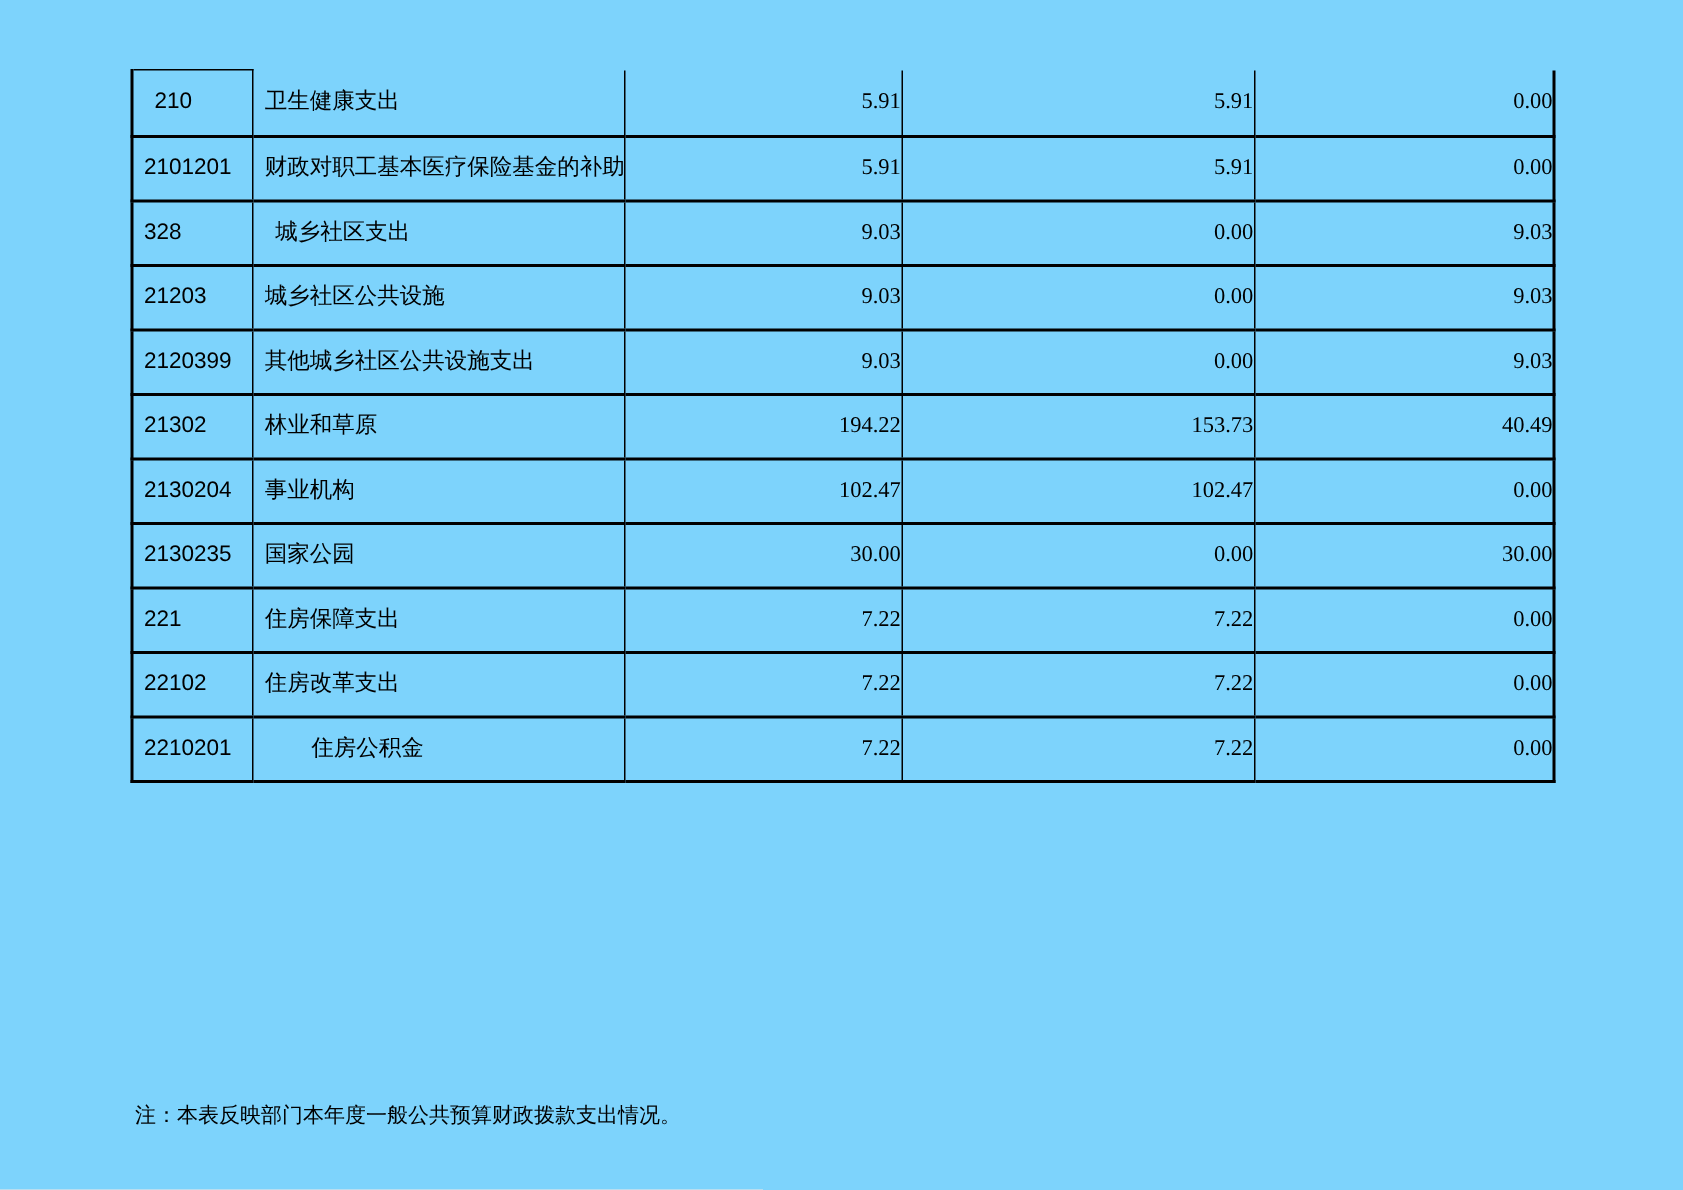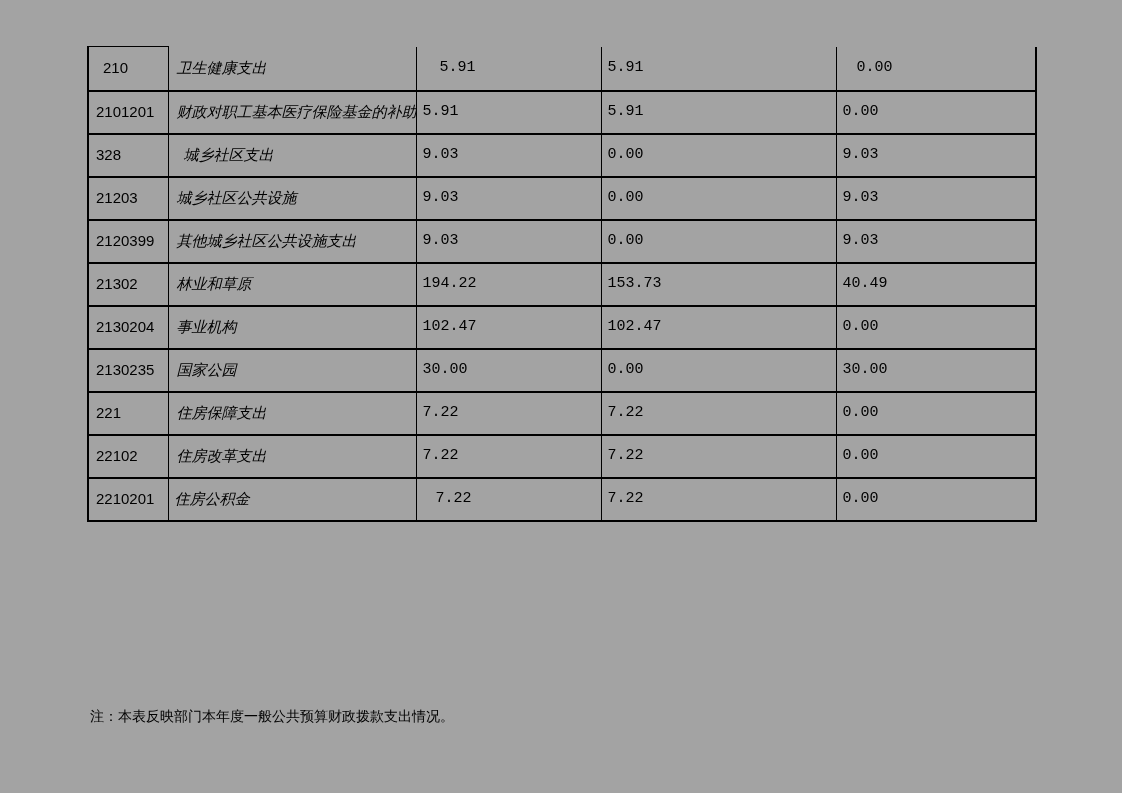--- a/index.html
+++ b/index.html
@@ -1,20 +1,20 @@
 <!DOCTYPE html>
 <html><head>
 <meta charset="utf-8">
 <style>
   html, body { margin: 0; padding: 0; background: #e8e8e8; }
   .page {
     position: relative;
     width: 1122px;
     height: 793px;
-    background: #a3a3a3;
+    background: #7dd3fc;
     font-family: "Liberation Sans", sans-serif;
     color: #000000;
     overflow: hidden;
   }
   .budget-table {
     position: absolute;
     left: 87px;
     top: 46px;
     width: 948px;
     border-collapse: collapse;
@@ -28,39 +28,39 @@
     border-bottom-width: 2px;
     font-size: 15px;
     line-height: 1.2;
     vertical-align: middle;
     padding: 0;
     white-space: pre;
     overflow: hidden;
     color: #000000;
   }
   td.code { padding-left: 7px; border-left-width: 2px; font-family: "Liberation Sans", sans-serif; }
-  td.name { padding-left: 8px; font-family: "Liberation Sans", sans-serif; font-style: italic; }
-  td.val  { padding-left: 6px; font-family: Liberation Mono, monospace; }
+  td.name { padding-left: 8px; font-family: "Liberation Sans", sans-serif; }
+  td.val  { padding-left: 6px; font-family: Liberation Serif, serif; text-align: right; }
   td.v3   { border-right-width: 2px; }
 
   
   .budget-table tr:first-child td { border-top: none; }
   .budget-table tr:first-child td.code { border-top: 1px solid #000000; padding-left: 14px; }
   .budget-table tr:first-child td.v1 { padding-left: 23px; }
   .budget-table tr:first-child td.v3 { padding-left: 20px; }
 
   
   .budget-table tr:nth-child(3) td.name { padding-left: 15px; }
-  .budget-table tr:last-child td.name { padding-left: 6px; margin-left: 16px; }
+  .budget-table tr:last-child td.name { padding-left: 39px; margin-left: 16px; }
   .budget-table tr:last-child td.v1 { padding-left: 19px; }
 
   .note {
     position: absolute;
     left: 90px;
-    top: 708px;
+    top: 735px;
     font-size: 14px;
     color: #000000;
   }
 </style>
 </head>
 <body>
 
 <div class="page">
   <table class="budget-table">
     <colgroup>

